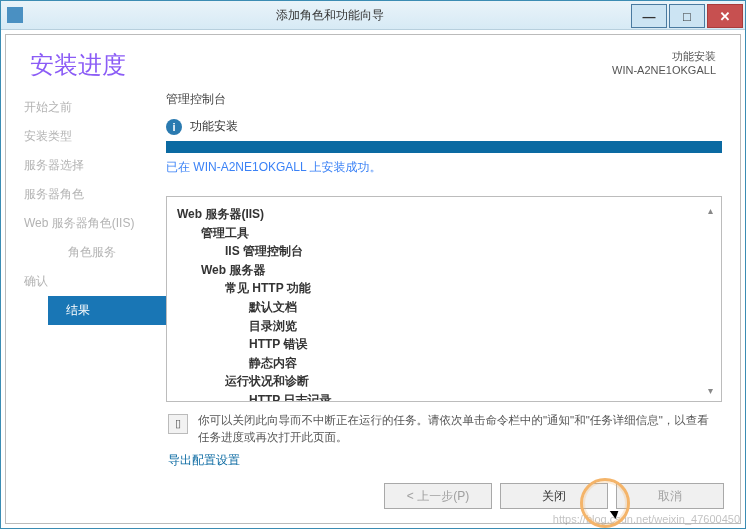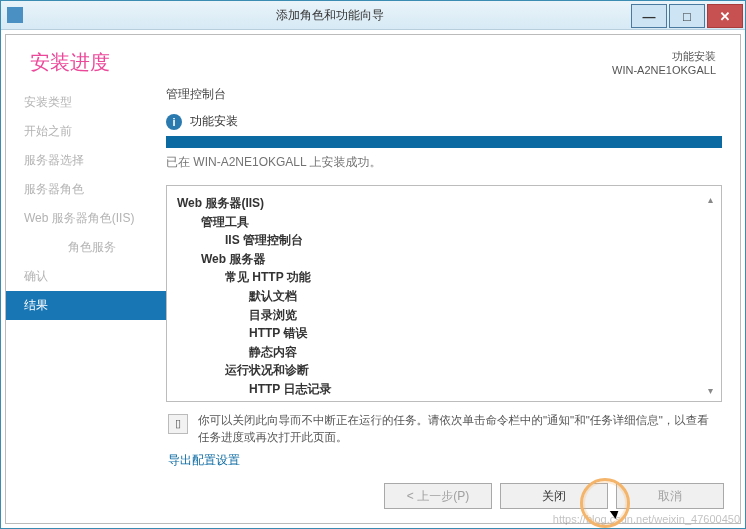--- a/index.html
+++ b/index.html
@@ -5,33 +5,33 @@
   html,body{margin:0;padding:0;font-family:"Microsoft YaHei","Segoe UI",sans-serif;font-size:12px;color:#333;background:#5aa5c8;}
   .window{width:746px;height:529px;background:#fff;box-sizing:border-box;display:flex;flex-direction:column;border:1px solid #3b8cb3;}
   .titlebar{height:28px;background:linear-gradient(#e9f3f9,#d7eaf5);display:flex;align-items:center;border-bottom:1px solid #b7cfdd;gap:36px;}
   .titlebar .app-icon{width:16px;height:16px;margin:0 6px;background:#4a90c2;display:inline-block;}
   .titlebar .title{flex:1;text-align:center;font-size:12px;color:#333;}
   .win-controls{display:flex;}
   .win-btn{width:34px;height:22px;border:1px solid #4a7aa0;margin-top:2px;margin-right:2px;display:flex;align-items:center;justify-content:center;font-size:13px;font-weight:bold;background:#cce4f3;}
   .win-btn.close{background:#c75050;color:#fff;border-color:#a93b3b;}
   .body{flex:1;display:flex;flex-direction:column;border:1px solid #bbb;margin:4px;box-sizing:border-box;overflow:hidden;}
   .header-row{display:flex;justify-content:space-between;padding:14px 24px 6px 24px;}
-  .page-title{color:#ec4899;font-size:20px;font-weight:300;text-align:center;}
+  .page-title{color:#8b5cf6;font-size:24px;font-weight:300;text-align:center;}
   .target{text-align:right;font-size:11px;color:#555;}
   .main{flex:1;display:flex;overflow:hidden;}
   .sidebar{width:160px;padding:6px 0;font-size:12px;}
   .side-item{padding:6px 18px;color:#b3b3b3;}
   .side-item.sub{padding-left:30px;text-align:center;}
-  .side-item.active{background:#1976b5;color:#fff;}
+  .side-item.active{background:#1976b5;color:#fff;margin-left:42px;}
   .content{flex:1;padding:0 18px 0 0;display:flex;flex-direction:column;overflow:hidden;}
   .sub-title{font-size:12px;color:#444;margin:4px 0 10px 0;}
   .status-row{display:flex;align-items:center;gap:8px;margin-bottom:6px;}
   .info-icon{width:16px;height:16px;border-radius:50%;background:#2a7ab0;color:#fff;display:flex;align-items:center;justify-content:center;font-weight:bold;font-size:11px;}
   .progress-bar{height:12px;background:#0b6aa2;margin-bottom:6px;}
-  .status-msg{font-size:12px;color:#737373;margin-bottom:14px;}
+  .status-msg{font-size:12px;color:#3b82f6;margin-bottom:20px;}
   .tree-box{border:1px solid #bcbcbc;flex:1;overflow:auto;padding:8px 10px;line-height:1.55;font-size:12px;position:relative;}
   .tree-box .lvl0{font-weight:bold;}
   .tree-box .lvl1{padding-left:24px;font-weight:bold;}
   .tree-box .lvl2{padding-left:48px;font-weight:bold;}
   .tree-box .lvl3{padding-left:72px;font-weight:bold;}
   .note-row{display:flex;gap:10px;padding:10px 2px 6px 2px;font-size:11.5px;color:#555;line-height:1.5;}
   .flag-icon{width:18px;height:18px;border:1px solid #bbb;display:flex;align-items:center;justify-content:center;font-size:11px;color:#555;background:#f2f2f2;flex-shrink:0;margin-top:2px;}
   .link{color:#0b6aa2;cursor:pointer;padding:0 0 4px 2px;font-size:12px;}
   .footer{padding:10px 16px 14px 0;display:flex;justify-content:flex-end;gap:8px;border-top:0;}
   .btn{min-width:86px;height:24px;border:1px solid #a9a9a9;background:#f0f0f0;font-size:12px;padding:0 10px;display:flex;align-items:center;justify-content:center;cursor:pointer;}
@@ -63,22 +63,22 @@
       <div class="page-title">安装进度</div>
       <div class="target">
         <div>功能安装</div>
         <div>WIN-A2NE1OKGALL</div>
       </div>
     </div>
 
     <div class="main">
 
       <div class="sidebar">
+        <div class="side-item">开始之前</div>
         <div class="side-item">安装类型</div>
-        <div class="side-item">开始之前</div>
         <div class="side-item">服务器选择</div>
         <div class="side-item">服务器角色</div>
         <div class="side-item">Web 服务器角色(IIS)</div>
         <div class="side-item sub">角色服务</div>
         <div class="side-item">确认</div>
         <div class="side-item active">结果</div>
       </div>
 
       <div class="content">
         <div class="sub-title">管理控制台</div>

